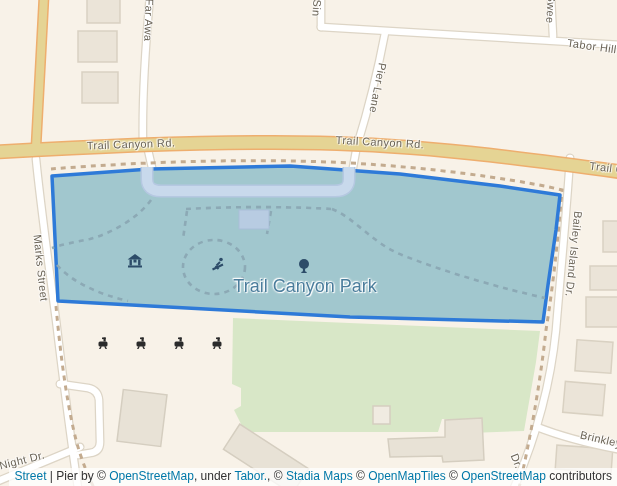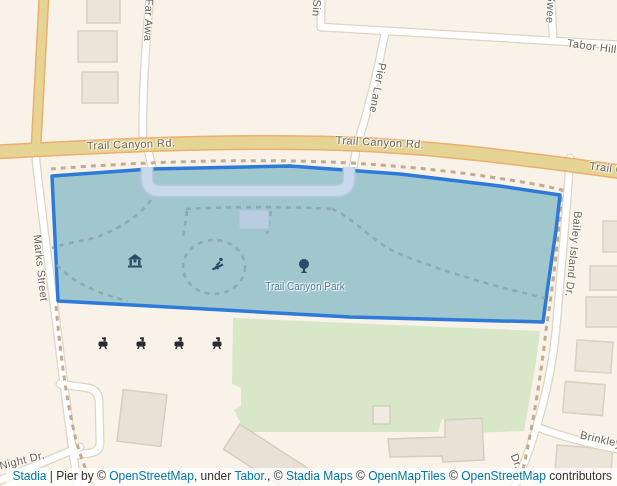--- a/index.html
+++ b/index.html
@@ -10,21 +10,21 @@
   }
   .map svg.base{position:absolute;left:0;top:0;}
   .street-label{
     position:absolute;font-size:11px;color:#6a6356;white-space:nowrap;
     letter-spacing:.4px;
     text-shadow:0 0 2px #fff,0 0 2px #fff,1px 1px 1px #fff,-1px -1px 1px #fff;
     transform:translate(-50%,-50%) rotate(var(--r,0deg));
     pointer-events:none;
   }
   .park-label{
-    position:absolute;font-size:10px;color:#4b7d9c;white-space:nowrap;
+    position:absolute;font-size:18px;color:#4b7d9c;white-space:nowrap;
     text-shadow:0 0 2px #fff,0 0 3px #fff,1px 1px 1px #fff,-1px -1px 1px #fff;
     transform:translate(-50%,-50%);
     pointer-events:none;
   }
   .poi{position:absolute;transform:translate(-50%,-50%);pointer-events:none;}
   .attr-bar{
     position:absolute;right:0;bottom:0;height:15px;line-height:15px;
     background:rgba(255,255,255,.75);padding:1px 5px 2px 6px;
     font-size:12px;color:#333;white-space:pre;
   }
@@ -209,15 +209,15 @@
   <span class="street-label" style="left:592px;top:46px;--r:8deg">Tabor Hill</span>
   <span class="street-label" style="left:378px;top:88px;--r:101deg">Pier Lane</span>
   <span class="street-label" style="left:41px;top:268px;--r:84deg">Marks Street</span>
   <span class="street-label" style="left:574px;top:254px;--r:96deg">Bailey Island Dr.</span>
   <span class="street-label" style="left:22px;top:460px;--r:-14deg">Night Dr.</span>
   <span class="street-label" style="left:601px;top:439px;--r:13deg">Brinkley</span>
   <span class="street-label" style="left:517px;top:461px;--r:68deg">Dr.</span>
 
   <span class="park-label" style="left:305px;top:286px;">Trail Canyon Park</span>
 
-  <div class="attr-bar"><a>Stadia</a><span> | Pier by © </span><a>OpenStreetMap</a><span>, under </span><a>Tabor.</a><span>, © </span><a>Stadia Maps</a><span> © </span><a>OpenMapTiles</a><span> © </span><a>OpenStreetMap</a><span> contributors</span></div>
+  <div class="attr-bar"><a>Street</a><span> | Pier by © </span><a>OpenStreetMap</a><span>, under </span><a>Tabor.</a><span>, © </span><a>Stadia Maps</a><span> © </span><a>OpenMapTiles</a><span> © </span><a>OpenStreetMap</a><span> contributors</span></div>
 
 </div>
 
 </body></html>

